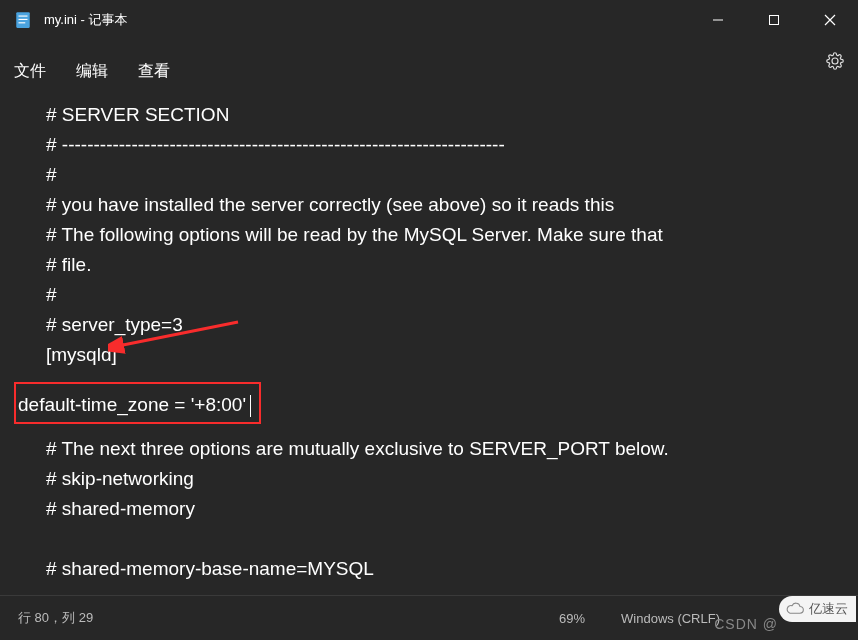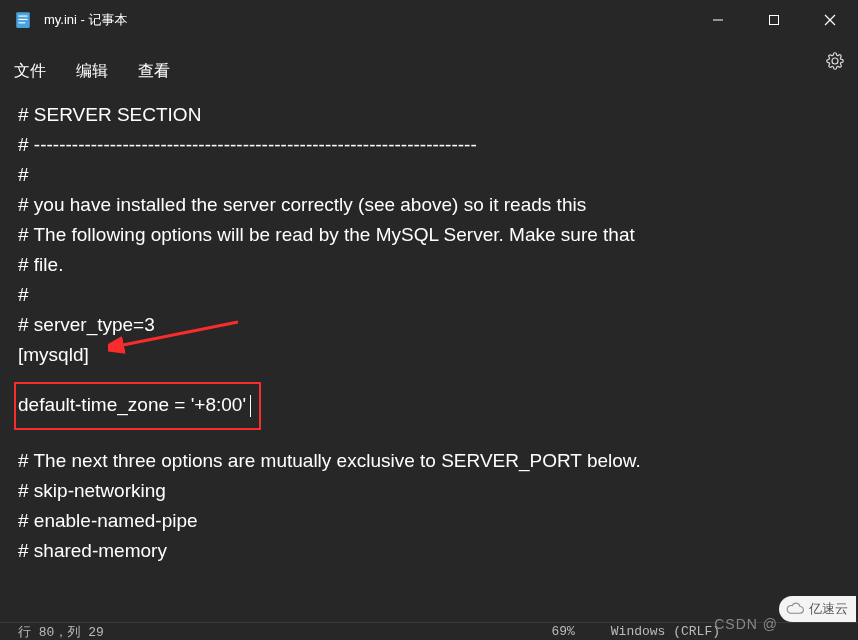--- a/index.html
+++ b/index.html
@@ -70,56 +70,55 @@
       padding: 4px 18px 0 18px;
       background: #272727;
       font-size: 19px;
       line-height: 30px;
       color: #fff;
       font-family: "Segoe UI", sans-serif;
       position: relative;
       height: 520px;
       overflow: hidden;
     }
-    .line { white-space: pre; }
+    .line { white-space: pre; margin-left: 28px; }
     .highlight-box {
       border: 2px solid #f82c2c;
-      padding: 6px 8px 8px 2px;
+      padding: 6px 8px 2px 2px;
       margin-left: -4px;
       display: inline-block;
       margin-top: 4px;
-      margin-bottom: 10px;
+      margin-bottom: 4px;
     }
     .arrow-svg {
       position: absolute;
       left: 108px;
       top: 236px;
       pointer-events: none;
     }
     .cursor {
       display: inline-block;
       width: 1px;
       height: 22px;
       background: #fff;
       vertical-align: middle;
       margin-left: 4px;
     }
     .statusbar {
       position: absolute;
       bottom: 0;
       left: 0;
       right: 0;
-      height: 18px;
+      height: 45px;
       background: #272727;
       display: flex;
       align-items: center;
       color: #bbb;
       font-size: 13px;
       border-top: 1px solid #3a3a3a;
-      font-family: Liberation Mono, monospace;
     }
     .status-section { padding: 0 18px; }
     .status-spacer { flex: 1; }
     .watermark {
       position: absolute;
       right: 2px;
       bottom: 18px;
       display: flex;
       align-items: center;
       background: rgba(255,255,255,0.95);
@@ -197,21 +196,20 @@
   <div class="line">#</div>
   <div class="line"># server_type=3</div>
   <div class="line">[mysqld]</div>
   <div style="height:8px;"></div>
   <div class="highlight-box">
     <span>default-time_zone = '+8:00'</span><span class="cursor"></span>
   </div>
   <div style="height:6px;"></div>
   <div class="line"># The next three options are mutually exclusive to SERVER_PORT below.</div>
   <div class="line"># skip-networking</div>
-  <div class="line"># enable-named-pipe</div>
   <div class="line"># shared-memory</div>
   <div style="height:30px;"></div>
   <div class="line"># shared-memory-base-name=MYSQL</div>
 
   <svg class="arrow-svg" width="140" height="36">
     <defs>
       <marker id="ah" markerWidth="10" markerHeight="10" refX="2" refY="3" orient="auto">
         <path d="M0,0 L0,6 L9,3 z" fill="#f82c2c"></path>
       </marker>
     </defs>

